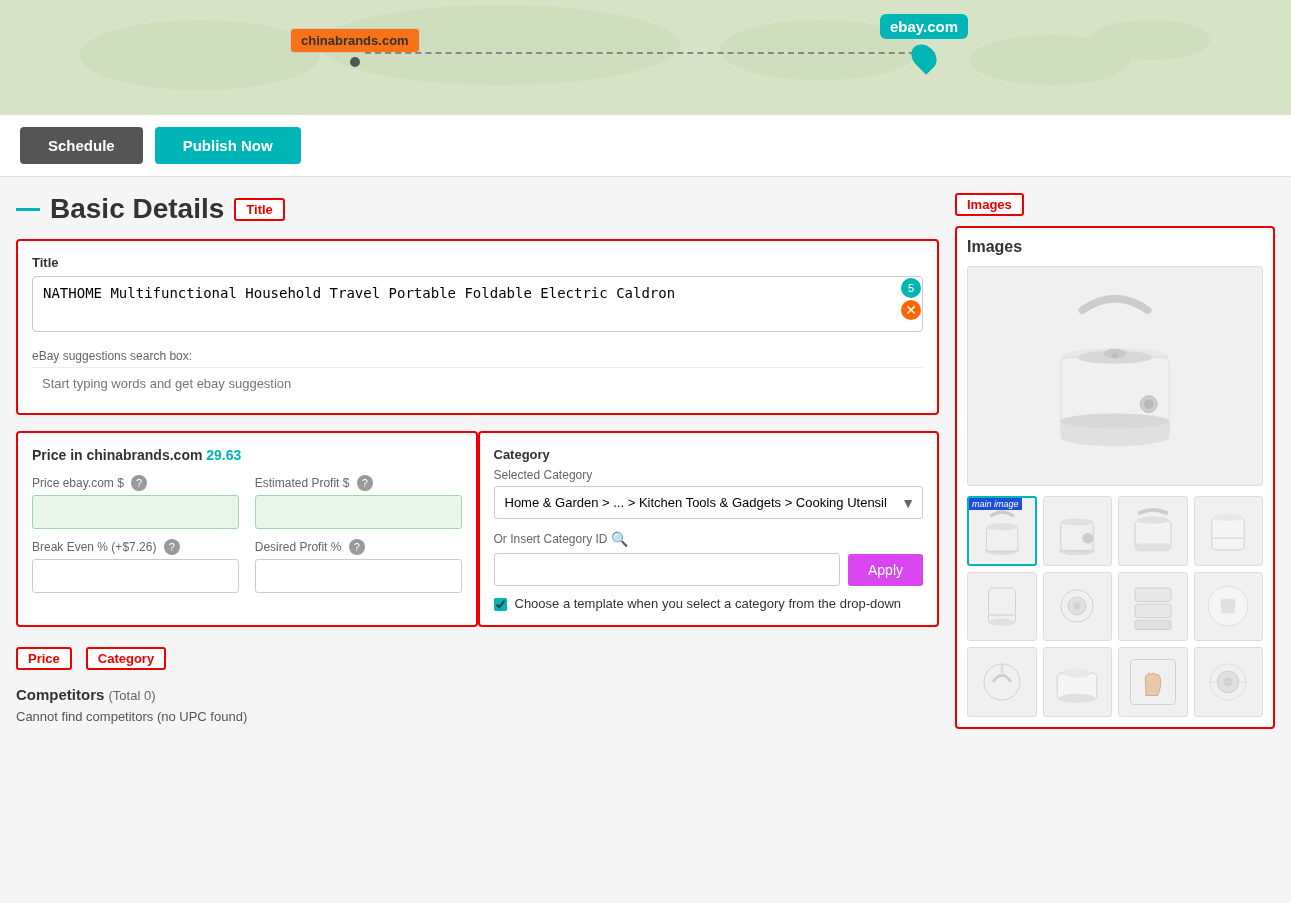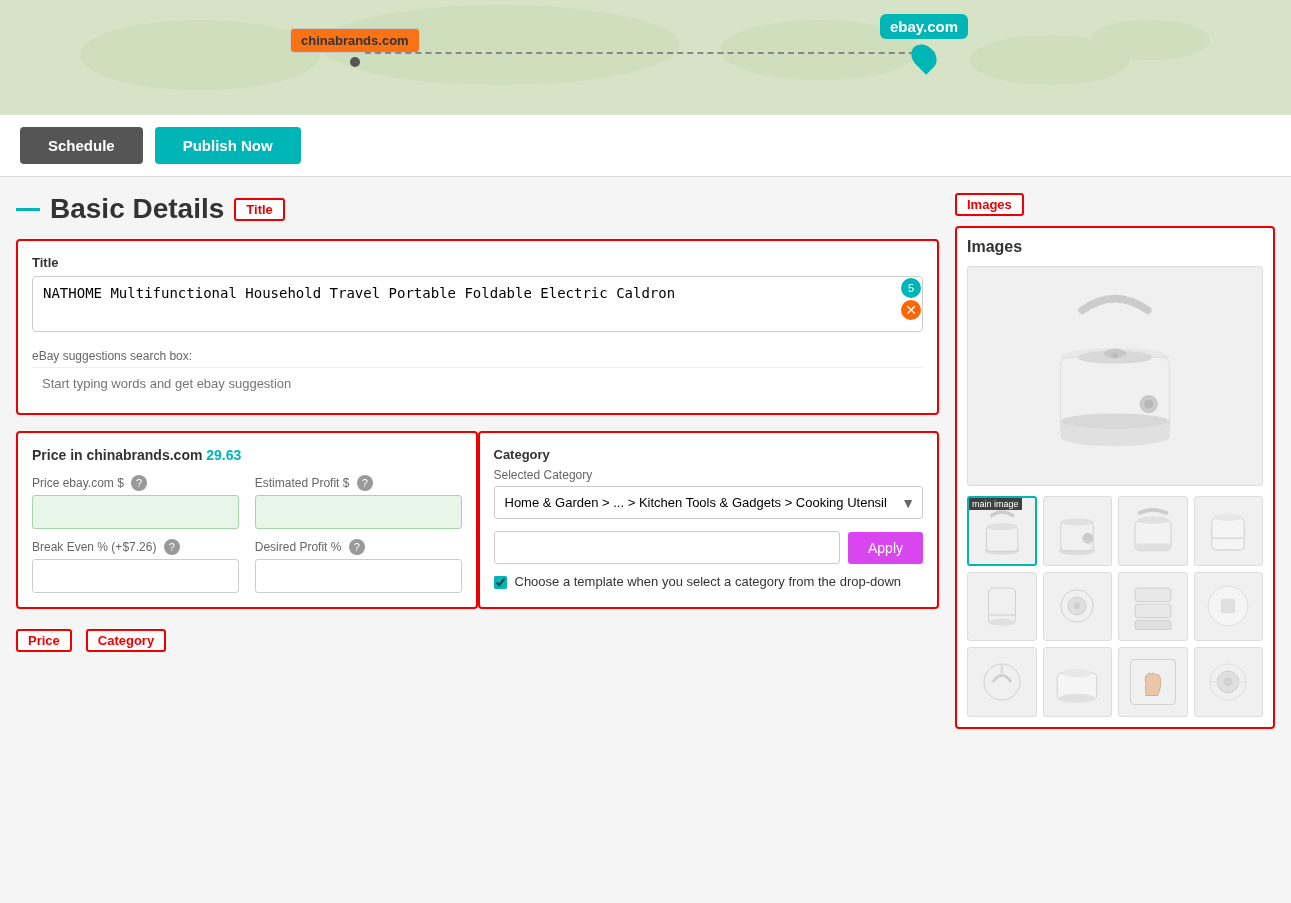--- a/index.html
+++ b/index.html
@@ -396,24 +396,25 @@
       position: relative;
       cursor: pointer;
     }
     .thumb.selected {
       border: 2px solid #00b5b5;
     }
     .main-image-badge {
       position: absolute;
       top: 0;
       left: 0;
-      background: #404040;
+      background: #1d4ed8;
       color: white;
       font-size: 9px;
       padding: 1px 3px;
+      font-style: italic;
     }
     
     .thumb svg {
       width: 80%;
       height: 80%;
     }
 
     .two-col {
       display: flex;
     }
@@ -522,37 +523,48 @@
 
       <div class="bordered-section">
         <div class="field-label">Category</div>
         <div class="field-sublabel">Selected Category</div>
         <div class="category-select-wrapper">
           <select class="category-select">
             <option>Home &amp; Garden &gt; ... &gt; Kitchen Tools &amp; Gadgets &gt; Cooking Utensil</option>
           </select>
           <span class="select-arrow">▼</span>
         </div>
+        <div class="field-sublabel" style="display:flex;align-items:center;gap:4px;margin-bottom:6px;">
+          <span>Or Insert Category ID</span>
+          <span style="color:#00b5b5;font-size:14px;">🔍</span>
+        </div>
         <div class="category-id-row">
           <input type="text" class="category-id-input" style="">
           <button class="btn-apply">Apply</button>
         </div>
         <div class="checkbox-row">
           <input type="checkbox" checked="" style="">
           <span>Choose a template when you select a category from the drop-down</span>
         </div>
       </div>
 
     </div>
 
     <div class="bottom-badges">
       <span class="annotation-badge">Price</span>
       <span class="annotation-badge">Category</span>
     </div>
 
+    <div class="competitors-section">
+      <div class="competitors-title">
+        <span>Competitors</span>
+        <span style="font-weight:normal;font-size:13px;color:#666;">(Total 0)</span>
+      </div>
+      <div class="competitors-note">Cannot find competitors (no UPC found)</div>
+    </div>
 
   </div>
 
   <div class="right-panel">
 
     <div class="images-section-header">
       <span class="images-annotation">Images</span>
     </div>
     <div class="images-bordered">
       <div class="images-title">Images</div>

